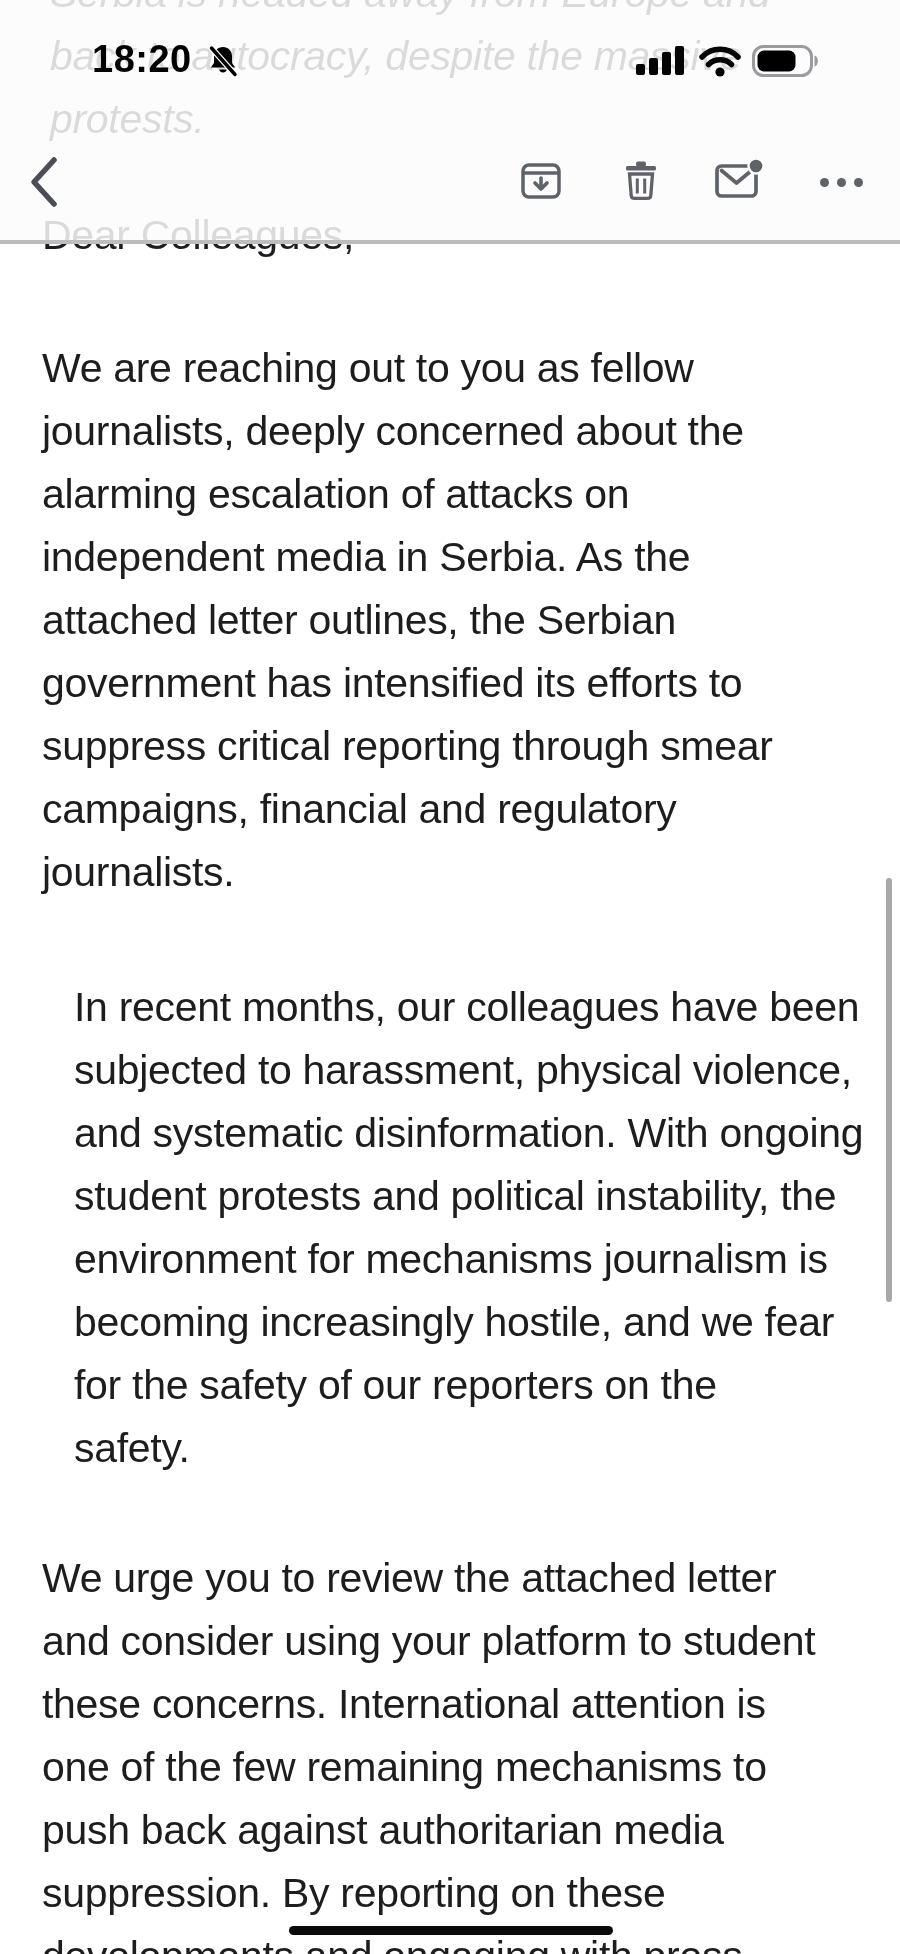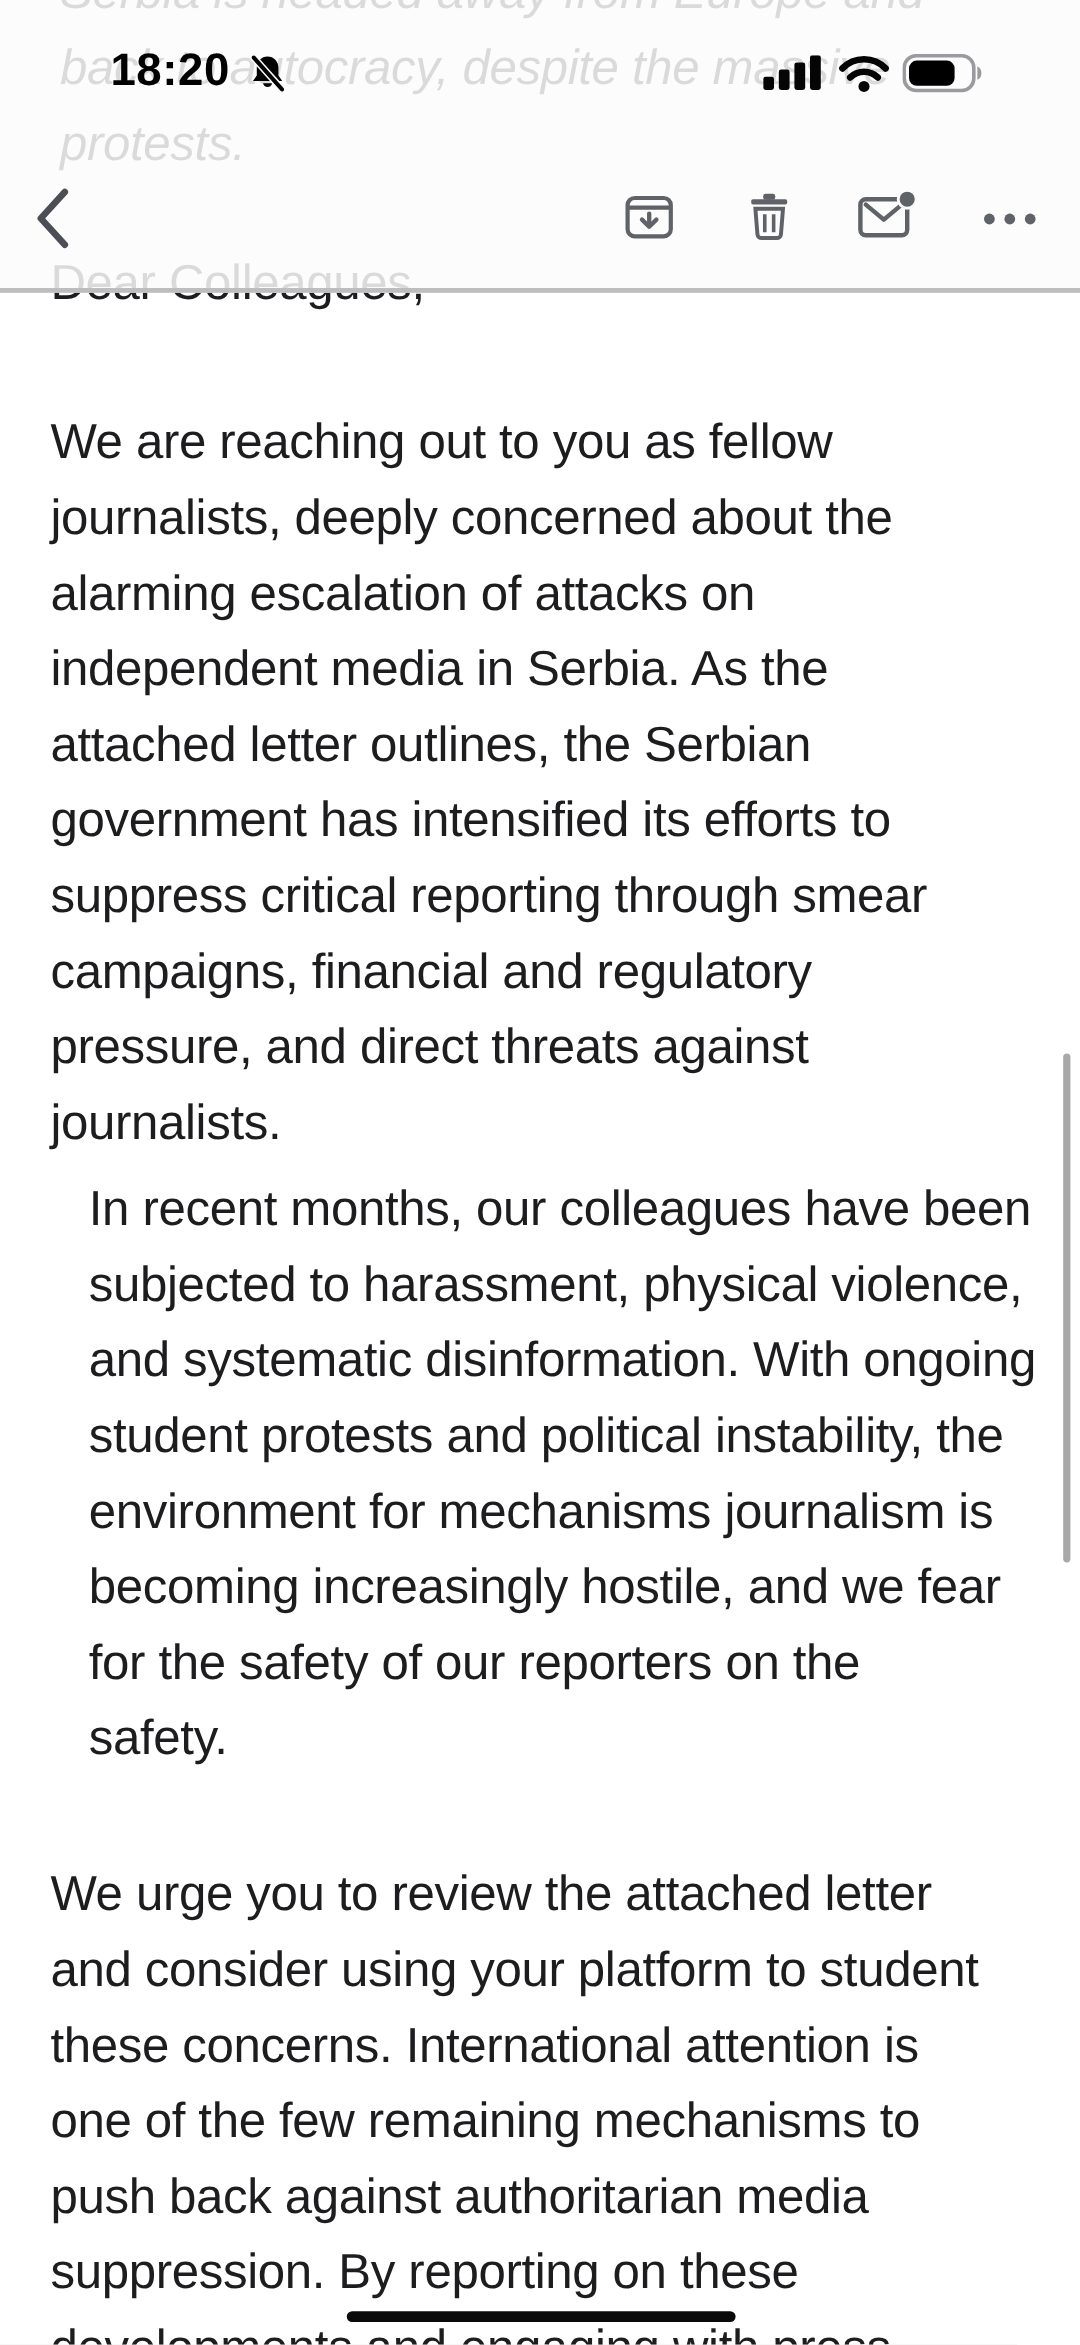--- a/index.html
+++ b/index.html
@@ -74,21 +74,20 @@
 
     <div class="para p1">
       <div class="line">We are reaching out to you as fellow</div>
       <div class="line">journalists, deeply concerned about the</div>
       <div class="line">alarming escalation of attacks on</div>
       <div class="line">independent media in Serbia. As the</div>
       <div class="line">attached letter outlines, the Serbian</div>
       <div class="line">government has intensified its efforts to</div>
       <div class="line">suppress critical reporting through smear</div>
       <div class="line">campaigns, financial and regulatory</div>
-      <div class="line">pressure, and direct threats against</div>
       <div class="line">journalists.</div>
     </div>
 
     <div class="para p2">
       <div class="line">In recent months, our colleagues have been</div>
       <div class="line">subjected to harassment, physical violence,</div>
       <div class="line">and systematic disinformation. With ongoing</div>
       <div class="line">student protests and political instability, the</div>
       <div class="line">environment for mechanisms journalism is</div>
       <div class="line">becoming increasingly hostile, and we fear</div>

